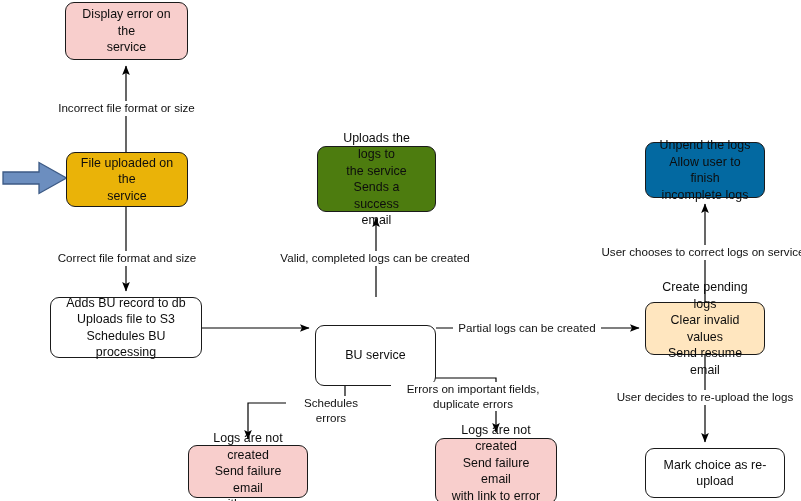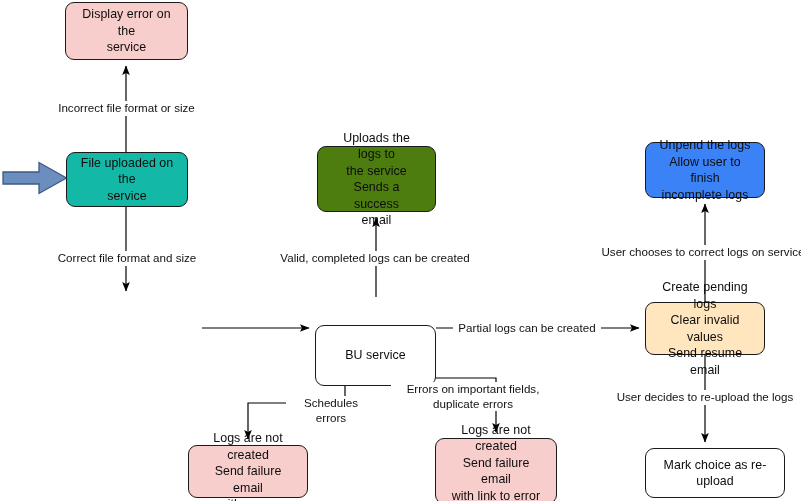--- a/index.html
+++ b/index.html
@@ -104,41 +104,44 @@
     </g>
   </svg>
 
   <svg class="big-arrow" style="left:2px; top:161px; width:66px; height:34px;" viewBox="0 0 66 34" xmlns="http://www.w3.org/2000/svg">
     <path d="M1,11 L37,11 L37,1.5 L64.5,17 L37,32.5 L37,23 L1,23 Z" fill="#6c8ebf" stroke="#3c5a85" stroke-width="1.3" stroke-linejoin="miter"></path>
   </svg>
 
   <div class="node" style="left:65px; top:2px; width:123px; height:58px; background:#f8cecc;">Display error on the
 service</div>
 
-  <div class="node" style="left:66px; top:152px; width:122px; height:55px; background:#14b8a6;">File uploaded on the
+  <div class="node" style="left:66px; top:152px; width:122px; height:55px; background:#eab308;">File uploaded on the
 service</div>
 
+  <div class="node" style="left:50px; top:297px; width:152px; height:61px; background:#ffffff;">Adds BU record to db
+Uploads file to S3
+Schedules BU processing</div>
 
   <div class="node" style="left:317px; top:146px; width:119px; height:66px; background:#4d7c0f;">Uploads the logs to
 the service
 Sends a success
 email</div>
 
   <div class="node" style="left:315px; top:297px; width:121px; height:61px; background:#ffffff;margin-top:28px;">BU service</div>
 
   <div class="node" style="left:188px; top:445px; width:120px; height:53px; background:#f8cecc;">Logs are not created
 Send failure email
 with errors</div>
 
   <div class="node" style="left:435px; top:438px; width:122px; height:66px; background:#f8cecc;">Logs are not created
 Send failure email
 with link to error
 summary</div>
 
-  <div class="node" style="left:645px; top:142px; width:120px; height:56px; background:#3b82f6;">Unpend the logs
+  <div class="node" style="left:645px; top:142px; width:120px; height:56px; background:#0369a1;">Unpend the logs
 Allow user to finish
 incomplete logs</div>
 
   <div class="node" style="left:645px; top:302px; width:120px; height:53px; background:#ffe6bf;">Create pending logs
 Clear invalid values
 Send resume email</div>
 
   <div class="node" style="left:645px; top:448px; width:140px; height:50px; background:#ffffff;">Mark choice as re-
 upload</div>
 

